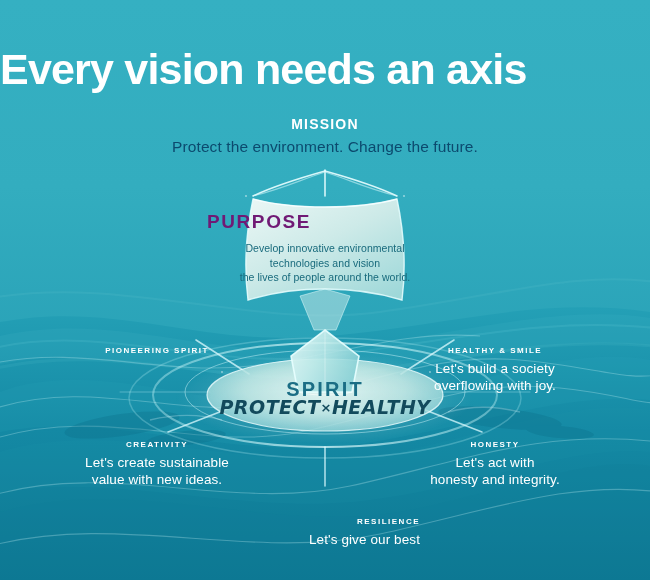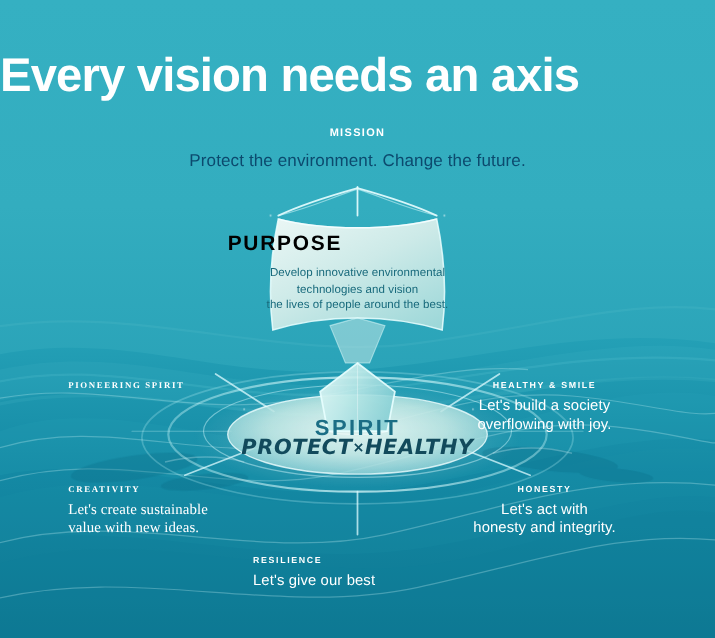--- a/index.html
+++ b/index.html
@@ -18,31 +18,31 @@
   .headline{
     position:absolute;left:0;top:48px;width:650px;
     text-align:left;color:#ffffff;
     font-size:43px;font-weight:bold;letter-spacing:-0.8px;
     line-height:1;
   }
 
   
   .mission-kicker{
     position:absolute;left:0;top:116px;width:650px;text-align:center;
-    color:#ffffff;font-size:10px;font-weight:bold;letter-spacing:1.2px;
+    color:#ffffff;font-size:14px;font-weight:bold;letter-spacing:1.2px;
   }
   .mission-text{
     position:absolute;left:0;top:138px;width:650px;text-align:center;
     color:#0c4a6e;font-size:15.5px;font-weight:normal;letter-spacing:0.1px;
   }
 
   
   .purpose-title{
     position:absolute;left:0;top:211px;width:518px;text-align:center;
-    color:#000000;font-size:19px;font-weight:bold;letter-spacing:1.6px;
+    color:#701a75;font-size:19px;font-weight:bold;letter-spacing:1.6px;
   }
   .purpose-body{
     position:absolute;left:0;top:241px;width:650px;text-align:center;
     color:#186a7c;font-size:10.5px;line-height:14.5px;letter-spacing:0.05px;
   }
 
   
   .spirit-title{
     position:absolute;left:0;top:378px;width:650px;text-align:center;
     color:#1b6e85;font-size:20px;font-weight:bold;letter-spacing:2.2px;
@@ -56,23 +56,23 @@
 
   
   .value{position:absolute;}
   .value .vk{
     color:#ffffff;font-size:8px;font-weight:bold;letter-spacing:1.5px;
     margin:0 0 5px 0;
   }
   .value .vt{
     color:#ffffff;font-size:13.5px;line-height:17px;letter-spacing:0.1px;
   }
-  .v-left{font-family:Liberation Serif, serif;}
+  .v-left{text-align:center;}
   .v-right{text-align:center;}
-  .v-center{text-align:left;}
+  .v-center{text-align:right;margin-top:12px;}
 
   #v-pioneering{left:62px;top:346px;width:190px;}
   #v-healthy   {left:400px;top:346px;width:190px;}
   #v-creativity{left:62px;top:440px;width:190px;}
   #v-honesty   {left:400px;top:440px;width:190px;}
   #v-resilience{left:230px;top:505px;width:190px;}
 </style>
 </head>
 <body>
 
@@ -214,21 +214,21 @@
 
   <div class="headline">Every vision needs an axis</div>
 
   <div class="mission-kicker">MISSION</div>
   <div class="mission-text">Protect the environment. Change the future.</div>
 
   <div class="purpose-title">PURPOSE</div>
   <div class="purpose-body">
     <div>Develop innovative environmental</div>
     <div>technologies and vision</div>
-    <div>the lives of people around the best.</div>
+    <div>the lives of people around the world.</div>
   </div>
 
   <div class="spirit-title">SPIRIT</div>
   <div class="spirit-sub"><span>PROTECT</span><span class="x">×</span><span>HEALTHY</span></div>
 
   <div class="value v-left" id="v-pioneering">
     <div class="vk">PIONEERING SPIRIT</div>
   </div>
 
   <div class="value v-right" id="v-healthy">

